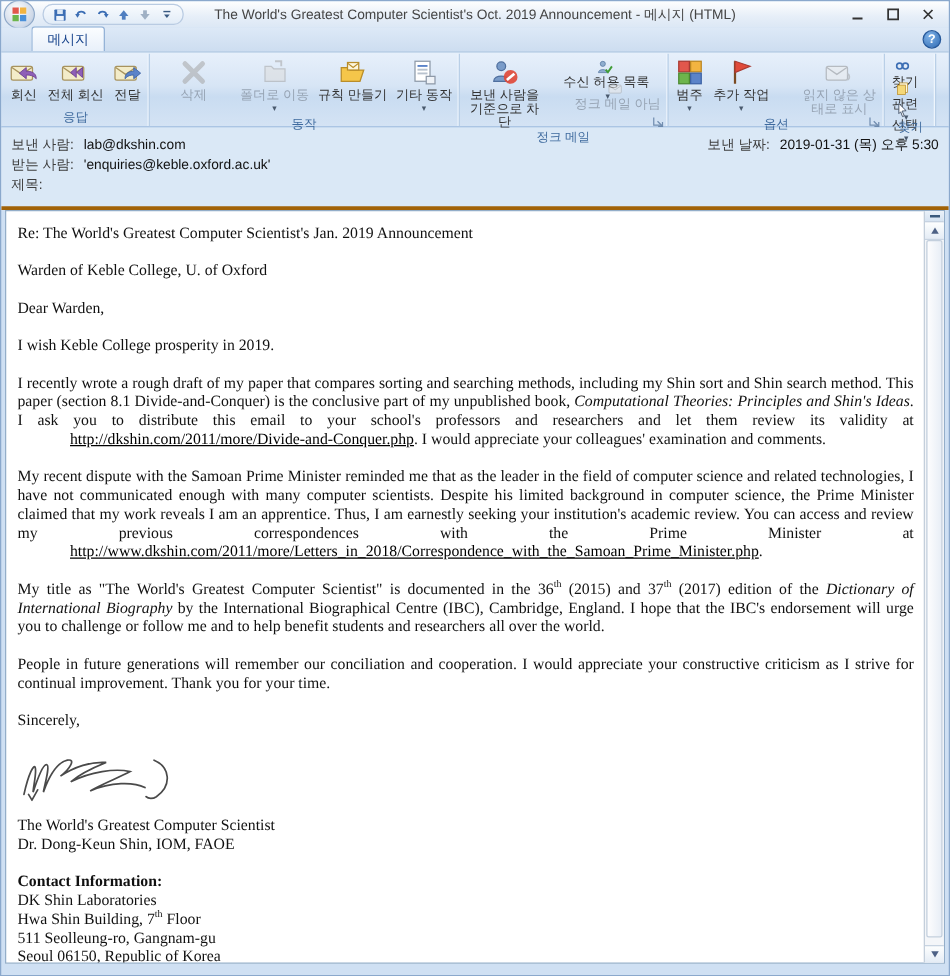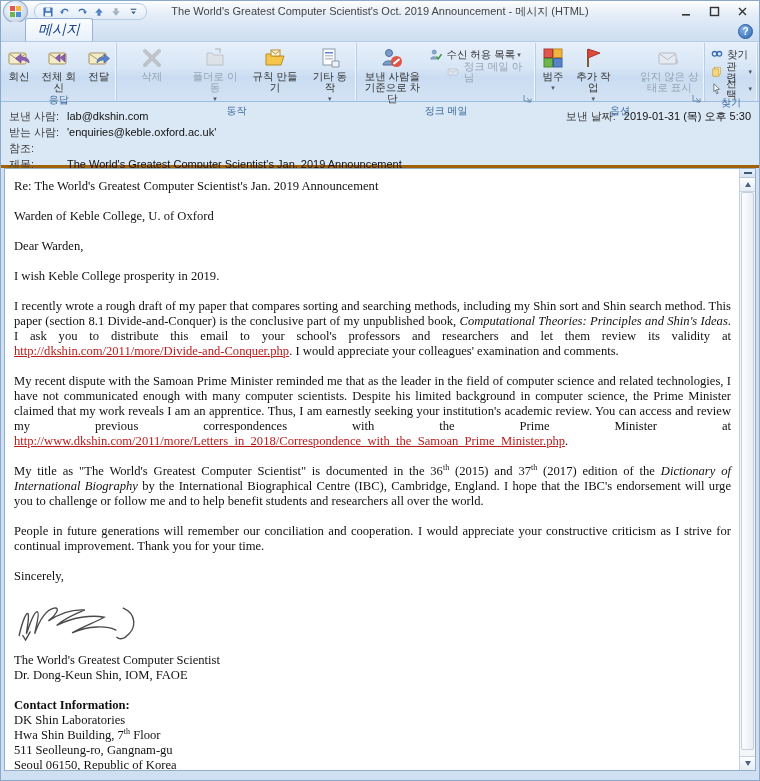--- a/index.html
+++ b/index.html
@@ -13,32 +13,32 @@
   .orb-grid { width:11px; height:11px; display:grid; grid-template-columns:5px 5px; grid-gap:1px; }
   .orb-grid i { display:block; width:5px; height:5px; }
   .qat { display:flex; align-items:center; gap:3px; margin-left:6px; padding:1px 6px; background:linear-gradient(#f8fbfe,#e2ecf7); border:1px solid #b9cbe2; border-radius:8px; height:17px; }
   .qat .qbtn { width:14px; height:14px; display:flex; align-items:center; justify-content:center; }
   .title-text { position:absolute; left:0; right:0; text-align:center; font-size:11px; color:#444; pointer-events:none; }
   .win-controls { margin-left:auto; display:flex; align-items:center; gap:2px; padding-right:4px; z-index:2; }
   .win-btn { width:26px; height:16px; display:flex; align-items:center; justify-content:center; color:#333; }
 
   
   .tabstrip { height:20px; background:linear-gradient(#dde9f7,#cdddf0); display:flex; align-items:flex-end; position:relative; border-bottom:1px solid #b5cbe4; }
-  .tab { margin-left:24px; padding:2px 12px 2px 12px; font-size:14px; color:#15428b; background:linear-gradient(#fbfdff,#e8f0fa); border:1px solid #95b3d7; border-bottom:none; border-radius:3px 3px 0 0;font-style:italic; }
+  .tab { margin-left:24px; padding:2px 12px 2px 12px; font-size:11px; color:#15428b; background:linear-gradient(#fbfdff,#e8f0fa); border:1px solid #95b3d7; border-bottom:none; border-radius:3px 3px 0 0; }
   .help-btn { position:absolute; right:6px; bottom:2px; width:15px; height:15px; border-radius:50%; background:radial-gradient(circle at 35% 30%, #7fb2e8, #2f6ab2); color:#fff; font-size:10px; font-weight:bold; display:flex; align-items:center; justify-content:center; border:1px solid #26589a; }
 
   
   .ribbon { height:60px; background:linear-gradient(#e7f0fb,#d7e5f5 45%,#c9dcf1 60%,#d4e3f4); border-bottom:1px solid #9ebcdf; display:flex; align-items:stretch; padding:1px 1px 0 1px; }
   .rgroup { position:relative; display:flex; flex-direction:column; border-right:1px solid #b9cfe7; box-shadow:inset -1px 0 0 #eef5fc; padding:1px 2px 0 2px; }
   .rgroup-body { flex:1; display:flex; align-items:stretch; gap:1px; }
   .rgroup-label { height:13px; font-size:10px; color:#3e6a9e; text-align:center; line-height:13px; white-space:nowrap; padding:0 8px; }
   .launcher { position:absolute; right:2px; bottom:1px; width:10px; height:10px; opacity:.8; }
   .rbtn { display:flex; flex-direction:column; align-items:center; justify-content:flex-start; font-size:10.5px; color:#333; text-align:center; padding:2px 3px 0 3px; border-radius:3px; line-height:11px; }
   .rbtn .ric { width:24px; height:24px; margin-bottom:1px; }
-  .rbtn.small-row { flex-direction:row; align-items:center; justify-content:flex-start; text-align:left; padding:0 3px; height:15px; }
+  .rbtn.small-row { flex-direction:column; align-items:center; justify-content:flex-start; text-align:left; padding:0 3px; height:15px; }
   .rbtn.small-row .ric { width:14px; height:14px; margin:0 3px 0 0; }
   .rbtn.disabled { color:#97a4b4;margin-left:18px; }
   .rbtn.disabled .ric { filter:grayscale(1) opacity(.55); }
   .rcol { display:flex; flex-direction:column; justify-content:flex-start; gap:2px; padding-top:3px; }
   .dd { font-size:7px; color:#4a5a6e; margin-left:2px; }
   .rbtn:not(.small-row) .dd { display:block; margin:0 auto; }
   .lblwrap { max-width:62px; }
 
   
   .headers { background:#dae8f6; padding:6px 8px 5px 8px; font-size:11px; color:#222; border-bottom:3px solid #a16207; height:66px; }
@@ -50,21 +50,21 @@
 
   
   .msgbody { position:absolute; left:3px; right:3px; top:167px; bottom:9px; background:#fff; border:1px solid #94aec9; display:flex; }
   .msgtext { flex:1; overflow:hidden; padding:10px 8px 0 9px; font-family:"Liberation Serif", serif; font-size:12.6px; line-height:15px; color:#111; }
   .para { text-align:justify; margin-bottom:15px; }
   .lines .line { text-align:left; }
   .spacer { height:15px; }
   .msgtext i { font-style:italic; }
   .msgtext b { font-weight:bold; }
   .msgtext sup { font-size:8px; vertical-align:super; line-height:0; }
-  a.link { color:#b91c1c; text-decoration:underline; cursor:pointer; }
+  a.link { color:#000000; text-decoration:underline; cursor:pointer;margin-left:42px; }
   .sig-wrap { margin:2px 0 8px 0; }
 
   
   .vscroll { flex:0 0 16px; border-left:1px solid #c4cfdb; background:#f4f6f9; display:flex; flex-direction:column; }
   .split-btn { height:9px; background:linear-gradient(#eaf1f9,#d6e3f1); border-bottom:1px solid #b9c8da; display:flex; align-items:center; justify-content:center; }
   .split-btn i { display:block; width:8px; height:2px; background:#3c5a7c; }
   .sbtn { height:14px; display:flex; align-items:center; justify-content:center; background:linear-gradient(#fdfefe,#e4ecf5); border-bottom:1px solid #c8d4e2; }
   .sbtn.bottom { border-top:1px solid #c8d4e2; border-bottom:none; }
   .tri-up { width:0; height:0; border-left:3.5px solid transparent; border-right:3.5px solid transparent; border-bottom:5px solid #4d6185; }
   .tri-down { width:0; height:0; border-left:3.5px solid transparent; border-right:3.5px solid transparent; border-top:5px solid #4d6185; }
@@ -327,26 +327,21 @@
       <span class="hdate">
         <span class="hlabel">보낸 날짜:</span>
         <span class="hvalue">2019-01-31 (목) 오후 5:30</span>
       </span>
     </div>
     <div class="hrow">
       <span class="hlabel">받는 사람:</span>
       <span class="hvalue">'enquiries@keble.oxford.ac.uk'</span>
     </div>
     <div class="hrow">
-      <span class="hlabel">참조:</span>
-      <span class="hvalue"></span>
-    </div>
-    <div class="hrow">
       <span class="hlabel">제목:</span>
-      <span class="hvalue">The World's Greatest Computer Scientist's Jan. 2019 Announcement</span>
     </div>
   </div>
 
   <div class="msgbody">
     <div class="msgtext" id="msgtext">
         <div class="para"><span>Re: The World's Greatest Computer Scientist's Jan. 2019 Announcement</span></div>
         <div class="para"><span>Warden of Keble College, U. of Oxford</span></div>
         <div class="para"><span>Dear Warden,</span></div>
         <div class="para"><span>I wish Keble College prosperity in 2019.</span></div>
         <div class="para"><span>I recently wrote a rough draft of my paper that compares sorting and searching methods, including my Shin sort and Shin search method.  This paper (section 8.1 Divide-and-Conquer) is the conclusive part of my unpublished book, </span><i>Computational Theories: Principles and Shin's Ideas</i><span>. I ask you to distribute this email to your school's professors and researchers and let them review its validity at </span><a class="link">http://dkshin.com/2011/more/Divide-and-Conquer.php</a><span>. I would appreciate your colleagues' examination and comments.</span></div>

